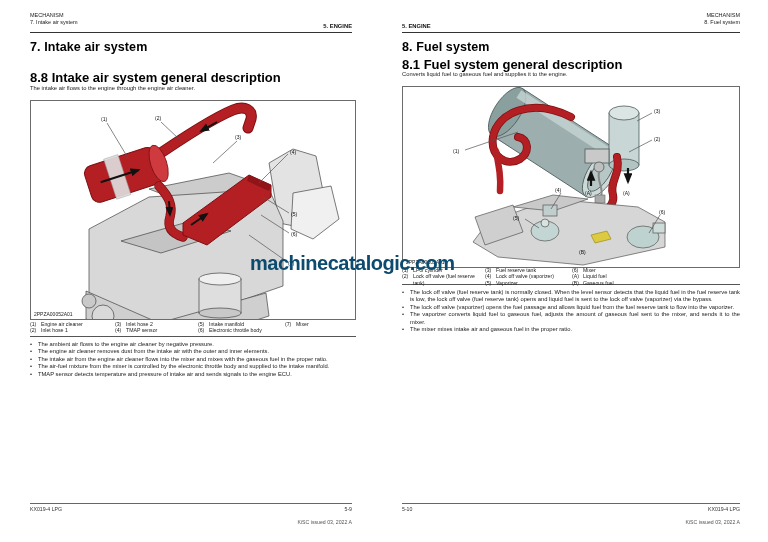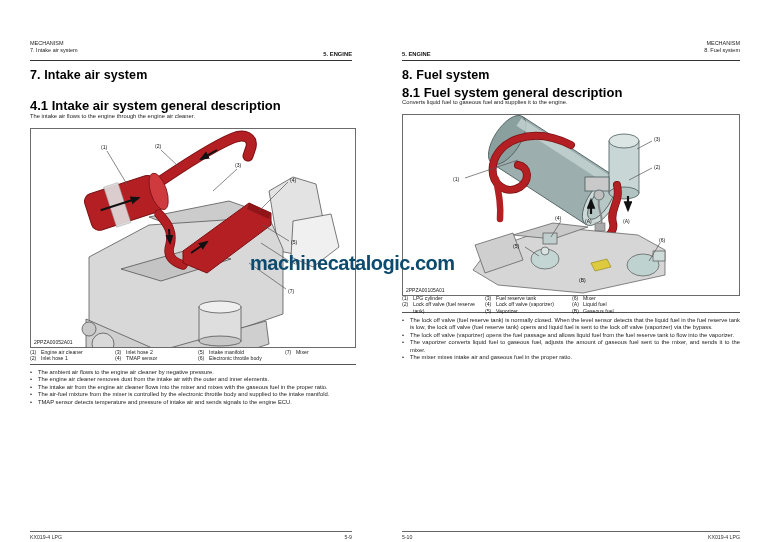--- a/index.html
+++ b/index.html
@@ -1,21 +1,21 @@
 <!DOCTYPE html>
 <html><head>
 <meta charset="utf-8">
 <style>
   html,body{margin:0;padding:0;background:#ffffff;}
   body{font-family:"Liberation Sans", sans-serif; -webkit-text-size-adjust:none; color:#1a1a1a;}
   .canvas{position:relative;width:768px;height:542px;background:#fff;overflow:hidden;}
   .page{position:absolute;top:0;height:542px;}
   #page-left{left:25px;width:331px;}
   #page-right{left:395px;width:347px;}
-  .abs{position:absolute;margin-top:28px;}
+  .abs{position:absolute;}
   .hdr-small{font-size:5.5px;line-height:1.35;color:#222;}
   .hdr-bold{font-size:5.8px;font-weight:bold;color:#111;}
   .hdr-rule{border-top:1px solid #333;height:0;}
   .doc-title{font-size:12.5px;font-weight:bold;color:#000;letter-spacing:0.1px;}
   .doc-subtitle{font-size:13px;font-weight:bold;color:#000;}
   .body-text{font-size:5.8px;color:#222;}
   .figure{border:1px solid #6b6b6b;background:#fff;}
   .figure svg{position:absolute;left:0;top:0;width:100%;height:100%;}
   .figcode{position:absolute;left:3px;bottom:2px;font-size:5px;color:#222;z-index:3;background:rgba(255,255,255,0.6);}
   .legend{font-size:5.2px;color:#222;border-bottom:1px solid #555;}
@@ -45,21 +45,21 @@
   <div class="page" id="page-left">
 
     <div class="abs hdr-small" style="left:5px;top:12px;">
       <div>MECHANISM</div>
       <div>7. Intake air system</div>
     </div>
     <div class="abs hdr-bold" style="right:4px;top:23px;">5. ENGINE</div>
     <div class="abs hdr-rule" style="left:5px;right:4px;top:32px;"></div>
 
     <div class="abs doc-title" style="left:5px;top:40px;">7. Intake air system</div>
-    <div class="abs doc-subtitle" style="left:5px;top:70px;">4.1 Intake air system general description</div>
+    <div class="abs doc-subtitle" style="left:5px;top:70px;">8.8 Intake air system general description</div>
     <div class="abs body-text" style="left:5px;top:85px;">The intake air flows to the engine through the engine air cleaner.</div>
 
     <div class="abs figure" style="left:5px;top:100px;width:324px;height:218px;">
       <svg viewBox="0 0 324 218">
         <defs>
           <marker id="ahL" markerWidth="6" markerHeight="6" refX="4" refY="2" orient="auto">
             <path d="M0,0 L5,2 L0,4 Z" fill="#111"></path>
           </marker>
         </defs>
 

